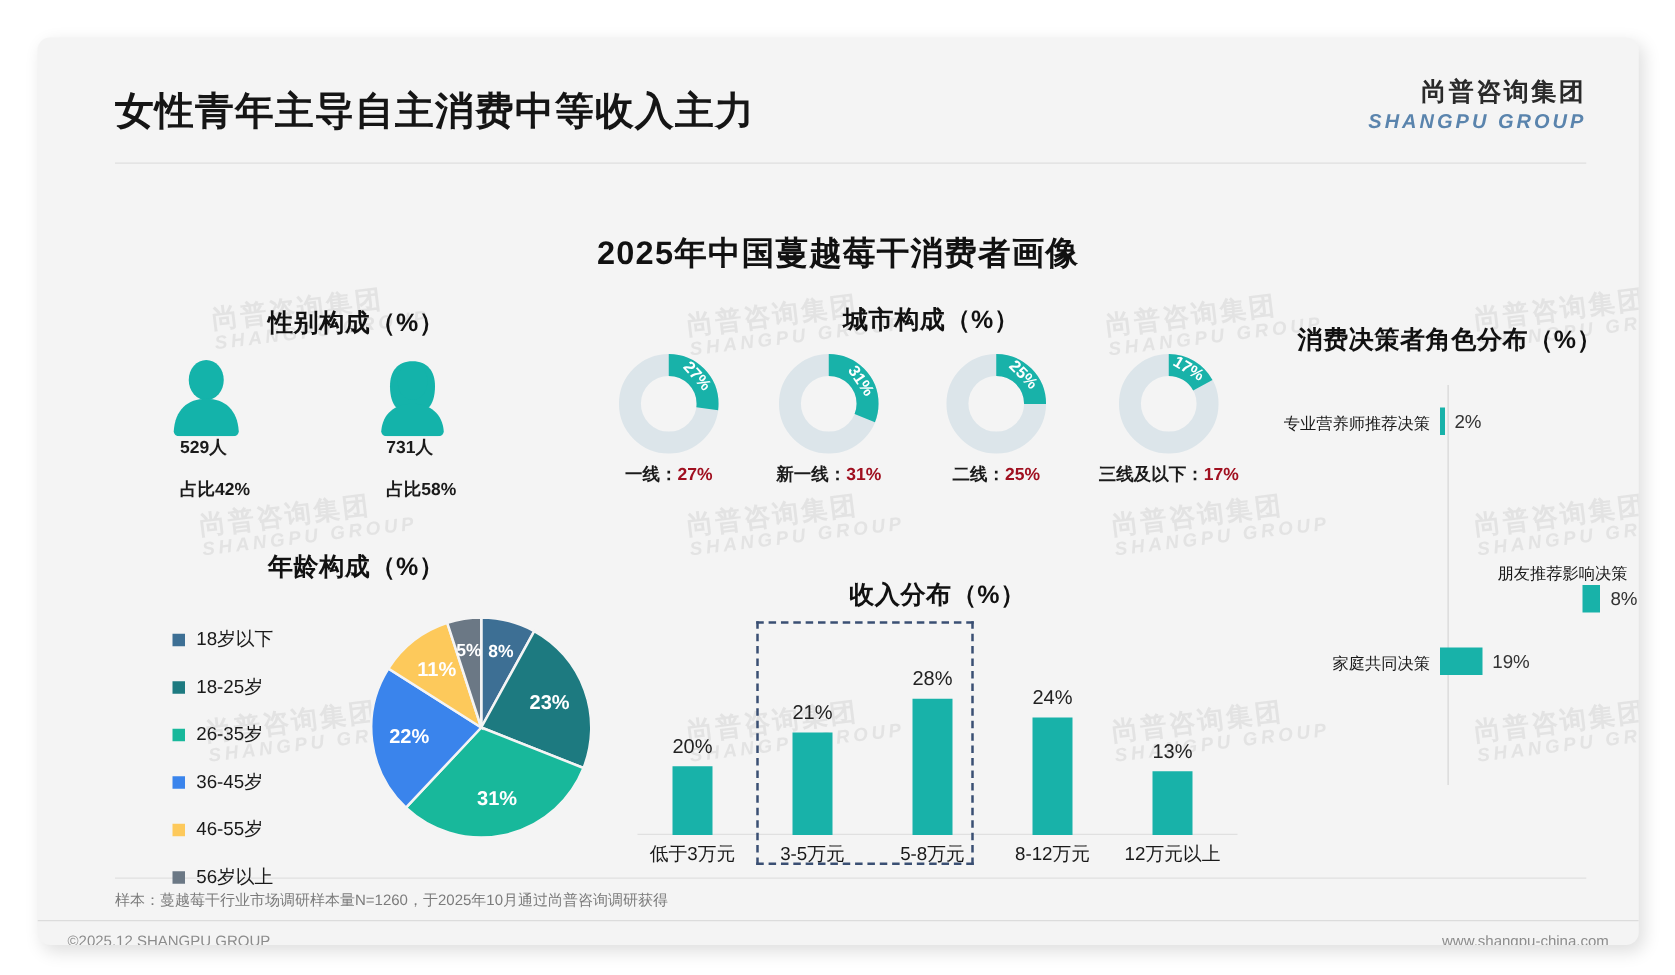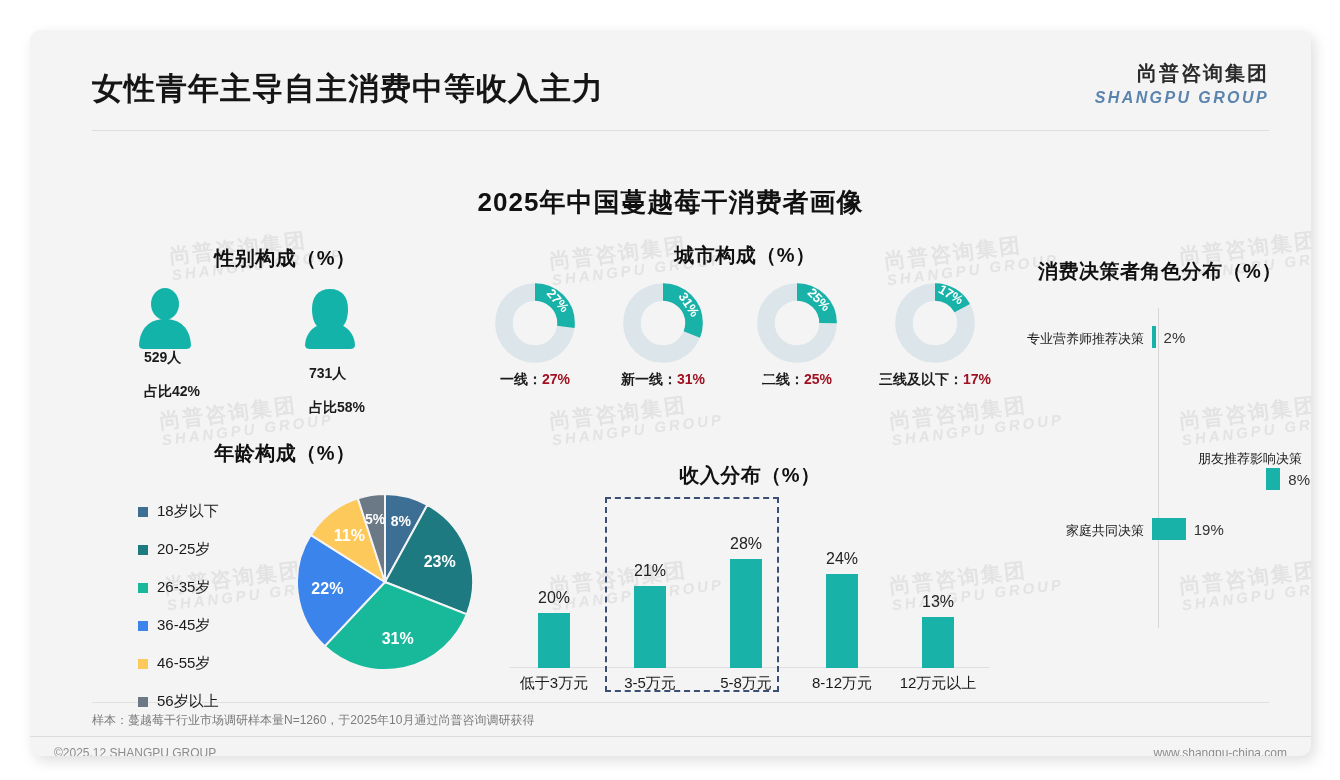--- a/index.html
+++ b/index.html
@@ -67,21 +67,21 @@
   .sec-title {
     position: absolute; font-size: 20px; font-weight: bold; color: #111;
     letter-spacing: 0.5px; z-index: 3; white-space: nowrap;
   }
 
   
   #gender { position: absolute; left: 70px; top: 215px; width: 370px; height: 150px; z-index: 2; }
   #gender .sec-title { left: 0; top: 0; width: 370px; text-align: center; }
   .g-item { position: absolute; top: 42px; display: flex; align-items: center; flex-direction: column; }
   .g-male { left: 30px; }
-  .g-female { left: 195px; gap: 16px; }
+  .g-female { left: 195px; }
   .g-icon { width: 58px; height: 62px; position: relative; }
   .g-text { margin-left: 14px; }
   .g-text div {
     font-size: 14px; font-weight: bold; color: #1b1b1b; white-space: nowrap;
   }
   .g-text div:first-child { margin-bottom: 16px; }
 
   
   #city { position: absolute; left: 445px; top: 212px; width: 540px; height: 155px; z-index: 2; }
   #city .sec-title { left: 0; top: 0; width: 540px; text-align: center; }
@@ -306,21 +306,21 @@
 
   <div id="age">
     <div class="sec-title">年龄构成（%）</div>
     <div id="pie-legend">
         <div class="lg-row">
           <span class="lg-sw" style="background: rgb(61, 111, 148);"></span>
           <span class="lg-tx">18岁以下</span>
         </div>
         <div class="lg-row">
           <span class="lg-sw" style="background: rgb(29, 122, 128);"></span>
-          <span class="lg-tx">20-25岁</span>
+          <span class="lg-tx">18-25岁</span>
         </div>
         <div class="lg-row">
           <span class="lg-sw" style="background: rgb(24, 184, 155);"></span>
           <span class="lg-tx">26-35岁</span>
         </div>
         <div class="lg-row">
           <span class="lg-sw" style="background: rgb(58, 132, 236);"></span>
           <span class="lg-tx">36-45岁</span>
         </div>
         <div class="lg-row">

